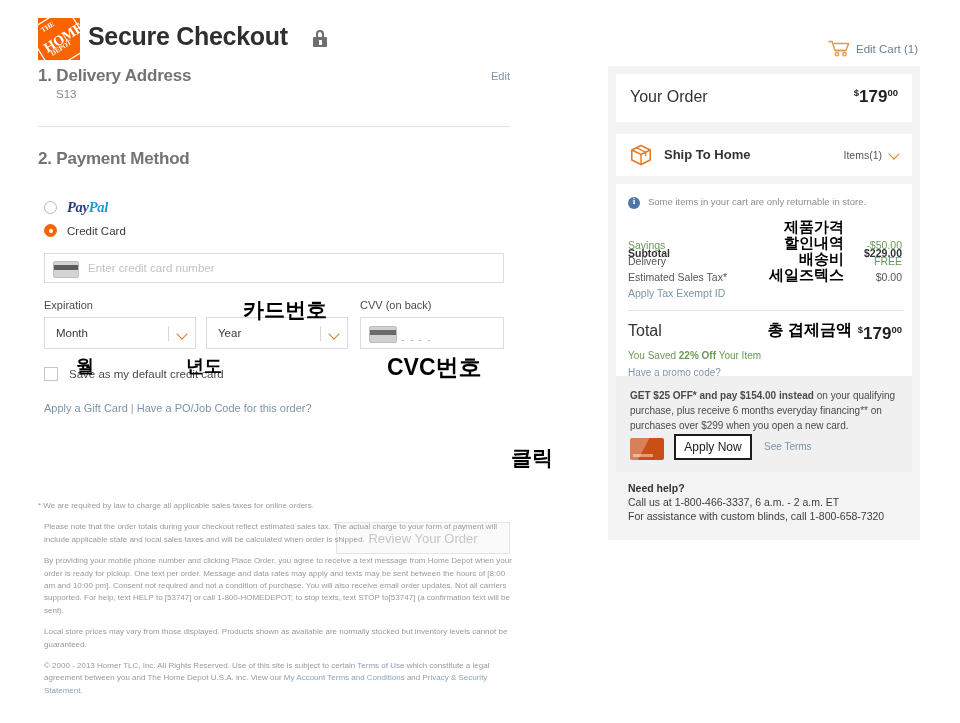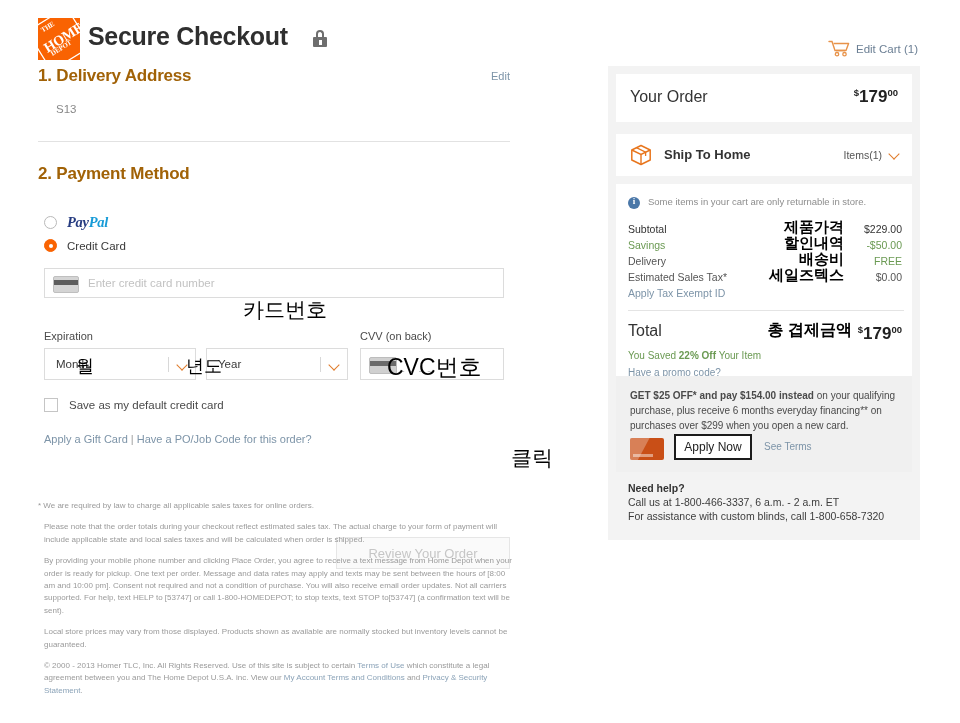--- a/index.html
+++ b/index.html
@@ -90,33 +90,33 @@
   }
   .cart-icon { width: 22px; height: 17px; position: relative; }
 
   
   .left {
     position: absolute;
     left: 38px; top: 66px;
     width: 478px;
   }
   .sec-head {
-    font-size: 17px; font-weight: bold; color: #a16207;
+    font-size: 17px; font-weight: bold; color: #737373;
     letter-spacing: -0.2px;
   }
   .edit-link {
     position: absolute; right: 6px; top: 4px;
     font-size: 11px; color: #7d94a8; cursor: pointer;
   }
   .addr-name {
     margin-top: 13px; margin-left: 18px;
     font-size: 11.5px; font-weight: bold; color: #3a3a3a;
   }
   .addr-line {
-    margin-top: 17px; margin-left: 18px;
+    margin-top: 2px; margin-left: 18px;
     font-size: 11.5px; color: #888888;
   }
   .divider {
     margin-top: 26px;
     border-top: 1px solid #e2e2e2;
     width: 472px;
   }
 
   .pay-head { margin-top: 22px; }
 
@@ -159,21 +159,21 @@
   }
   .card-glyph::after {
     content: ""; position: absolute;
     left: 0; top: 3px; width: 100%; height: 5px; background: #5d5d5d;
   }
   .cc-ph {
     position: absolute; left: 43px; top: 8px;
     font-size: 11.5px; color: #c2c2c2;
   }
 
-  .field-labels { margin-top: 32px; margin-left: 6px; position: relative; height: 14px; }
+  .field-labels { margin-top: 16px; margin-left: 6px; position: relative; height: 14px; }
   .fl { position: absolute; font-size: 11px; color: #4a4a4a; }
   .fl-exp { left: 0; }
   .fl-cvv { left: 316px; }
 
   .selects { position: relative; margin-top: 4px; margin-left: 6px; height: 32px; }
   .sel {
     position: absolute; top: 0; height: 32px;
     border: 1px solid #dcdcdc; background: #fff;
   }
   .sel-month { left: 0; width: 152px; }
@@ -287,21 +287,21 @@
 
   .lines { position: absolute; left: 12px; top: 38px; width: 276px; }
   .ln { position: relative; height: 16px; font-size: 10.5px; }
   .ln .lbl { position: absolute; left: 0; top: 1px; }
   .ln .val { position: absolute; right: 2px; top: 1px; }
   .ln .kr {
     position: absolute; right: 60px; top: -4px;
     font-size: 15px; font-weight: bold; color: #000;
     white-space: nowrap;
   }
-  .bold { font-weight: normal; color: #333; }
+  .bold { font-weight: bold; color: #333; margin-top: 24px; }
   .grey { color: #555; }
   .green { color: #6b9a53; }
   .link { color: #7d94a8; cursor: pointer; }
 
   .hr2 { position: absolute; left: 12px; top: 126px; width: 276px; border-top: 1px solid #e4e4e4; }
 
   .total-row { position: absolute; left: 12px; top: 138px; width: 276px; height: 24px; }
   .total-lbl { position: absolute; left: 0; top: 0; font-size: 16px; color: #333; }
   .total-kr {
     position: absolute; right: 52px; top: -2px;
@@ -340,21 +340,21 @@
   }
   .see-terms { position: absolute; left: 148px; top: 65px; font-size: 10px; color: #7d94a8; cursor: pointer; }
 
   .help { position: absolute; left: 20px; top: 416px; width: 286px; }
   .help-h { font-size: 10.5px; font-weight: bold; color: #333; }
   .help-l { font-size: 10.5px; color: #3d3d3d; margin-top: 2px; }
 
   
   .kr-anno {
     position: absolute;
-    font-weight: normal; color: #000;
+    font-weight: bold; color: #000;
     white-space: nowrap;
   }
   .kr-card { left: 243px; top: 296px; font-size: 21px; }
   .kr-month { left: 76px; top: 354px; font-size: 18px; }
   .kr-year { left: 186px; top: 354px; font-size: 18px; }
   .kr-cvc { left: 387px; top: 352px; font-size: 23px; }
   .kr-click { left: 511px; top: 444px; font-size: 21px; }
 </style>
 </head>
 <body>

